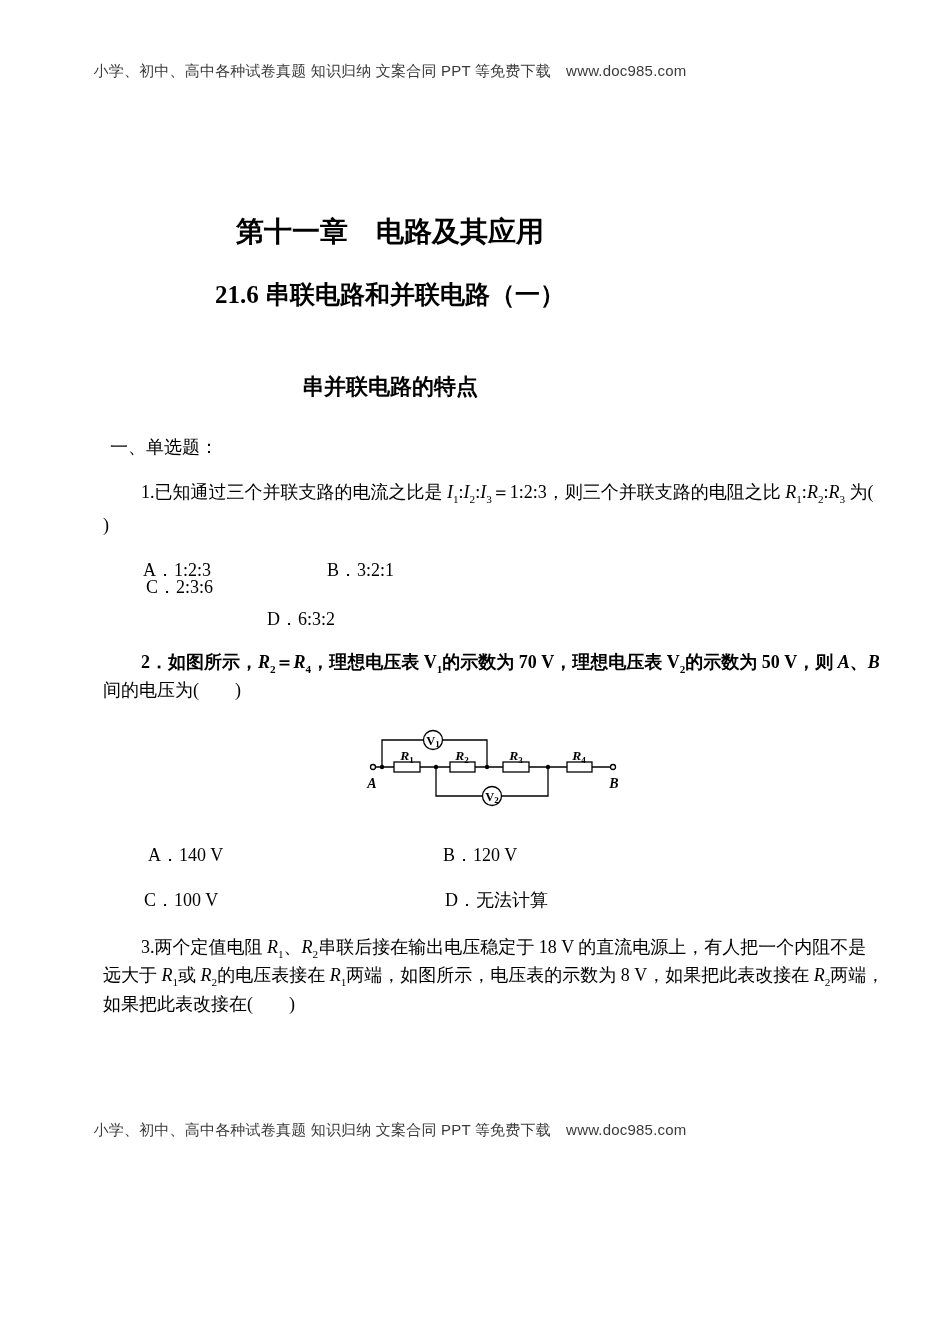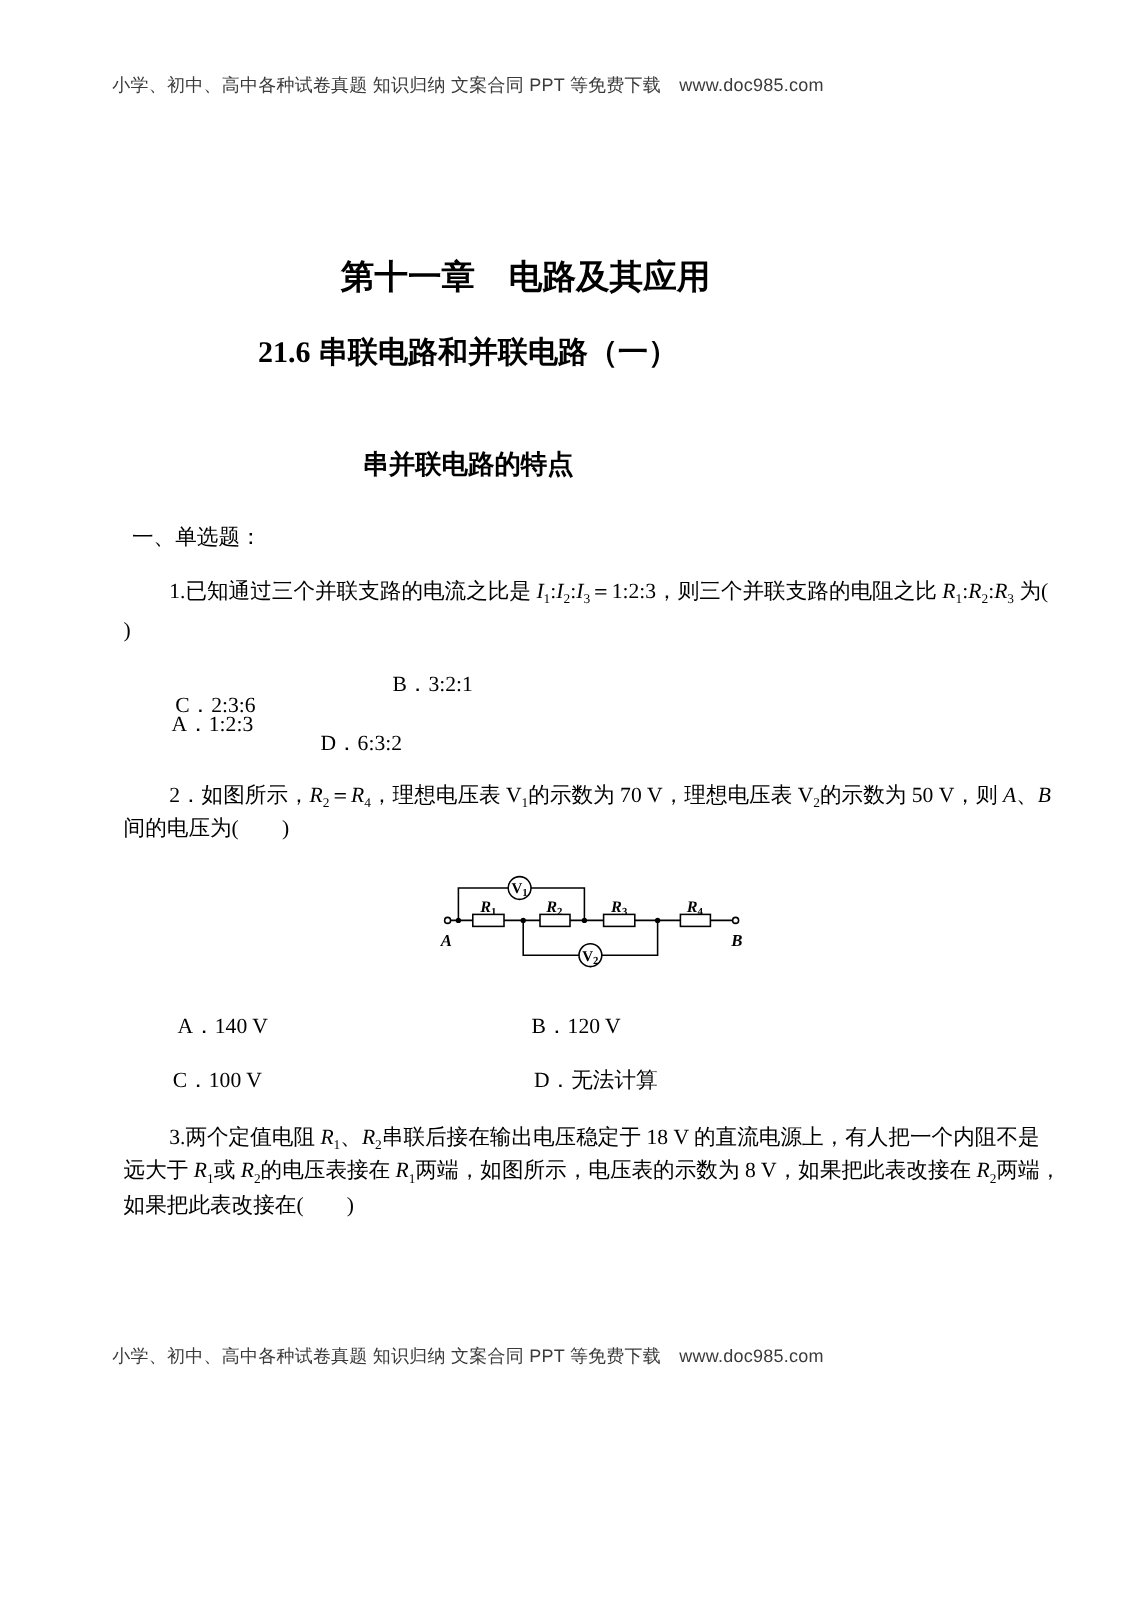--- a/index.html
+++ b/index.html
@@ -26,34 +26,34 @@
   .svg-rlabel{font-size:13.5px;font-weight:bold;font-style:italic;}
   .svg-vlabel{font-size:12.5px;font-weight:bold;}
   .svg-ab{font-size:14px;font-weight:bold;font-style:italic;}
   .svgsub{font-size:9px;font-weight:bold;font-style:normal;}
 </style>
 </head>
 <body>
 
 <div class="abs centerline hf" style="top:62px;">小学、初中、高中各种试卷真题 知识归纳 文案合同 PPT 等免费下载　www.doc985.com</div>
 
-<div class="abs centerline title-chapter" style="top:214px;padding-left:48px;">第十一章　电路及其应用</div>
+<div class="abs centerline title-chapter" style="top:214px;">第十一章　电路及其应用</div>
 <div class="abs centerline title-section" style="top:279px;">21.6 串联电路和并联电路（一）</div>
 <div class="abs centerline title-topic" style="top:361px;">串并联电路的特点</div>
 
 <div class="abs body-line" style="left:110px;top:436px;">一、单选题：</div>
 
 <div class="abs body-line indent" style="left:103px;top:481px;"><span>1.已知通过三个并联支路的电流之比是 </span><span class="it">I</span><sub>1</sub><span>:</span><span class="it">I</span><sub>2</sub><span>:</span><span class="it">I</span><sub>3</sub><span>＝1:2:3，则三个并联支路的电阻之比 </span><span class="it">R</span><sub>1</sub><span>:</span><span class="it">R</span><sub>2</sub><span>:</span><span class="it">R</span><sub>3</sub><span> 为(</span></div>
 <div class="abs body-line" style="left:103px;top:514px;"><span>)</span></div>
-<div class="abs opt" style="left:143px;top:559px;margin-top:33px;">A．1:2:3</div>
+<div class="abs opt" style="left:143px;top:559px;">A．1:2:3</div>
 <div class="abs opt" style="left:327px;top:559px;">B．3:2:1</div>
 <div class="abs opt" style="left:146px;top:576px;">C．2:3:6</div>
 <div class="abs opt" style="left:267px;top:608px;">D．6:3:2</div>
 
-<div class="abs body-line indent" style="left:103px;top:651px;"><span>2．如图所示，</span><span class="it">R</span><sub>2</sub><span>＝</span><span class="it">R</span><sub>4</sub><span>，理想电压表 V</span><sub>1</sub><span>的示数为 70 V，理想电压表 V</span><sub>2</sub><span>的示数为 50 V，则 </span><span class="it">A</span><span>、</span><span class="it">B</span></div>
+<div class="abs body-line indent" style="left:103px;top:651px;font-weight:bold;"><span>2．如图所示，</span><span class="it">R</span><sub>2</sub><span>＝</span><span class="it">R</span><sub>4</sub><span>，理想电压表 V</span><sub>1</sub><span>的示数为 70 V，理想电压表 V</span><sub>2</sub><span>的示数为 50 V，则 </span><span class="it">A</span><span>、</span><span class="it">B</span></div>
 <div class="abs body-line" style="left:103px;top:679px;"><span>间的电压为(　　)</span></div>
 
 <svg class="abs" style="left:355px;top:719px;" width="280" height="105" viewBox="0 0 280 105">
   <g stroke="#000000" stroke-width="1.3" fill="none">
 
     <line x1="18" y1="48" x2="258" y2="48"></line>
 
     <polyline points="27,48 27,21 132,21 132,48"></polyline>
 
     <polyline points="81,48 81,77 193,77 193,48"></polyline>

